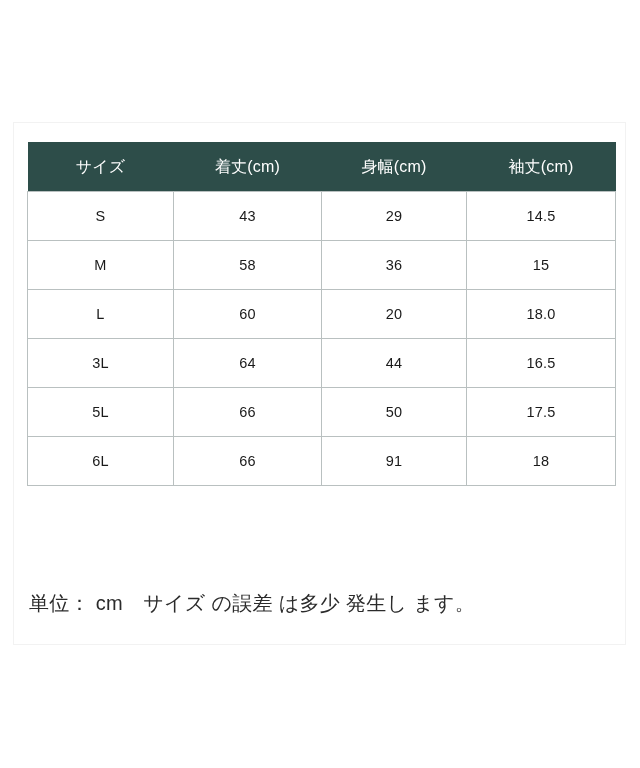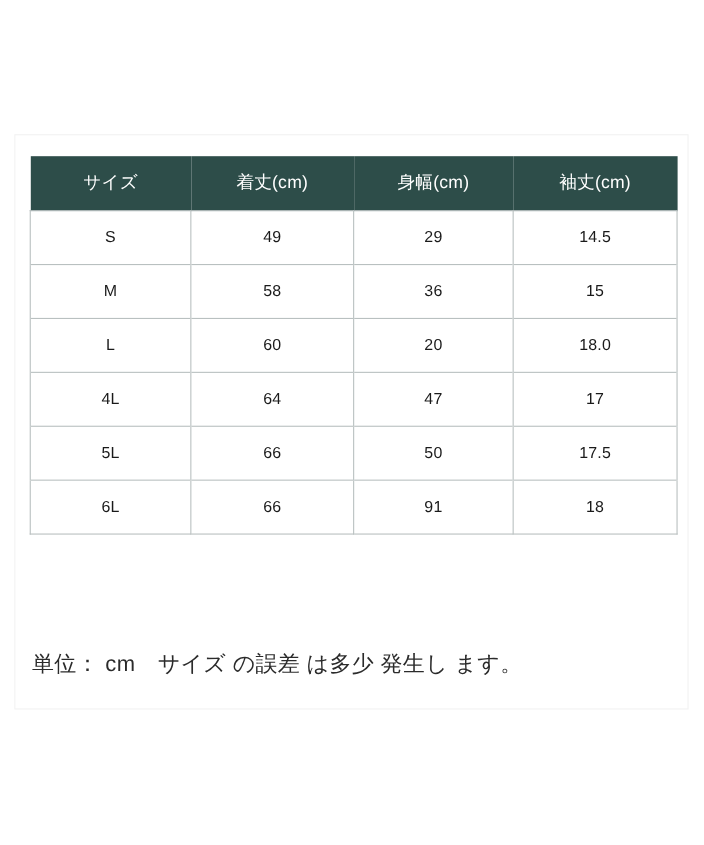--- a/index.html
+++ b/index.html
@@ -112,41 +112,41 @@
         <tr>
           <th>サイズ</th>
           <th>着丈(cm)</th>
           <th>身幅(cm)</th>
           <th>袖丈(cm)</th>
         </tr>
       </thead>
       <tbody>
         <tr>
           <td>S</td>
-          <td>49</td>
+          <td>43</td>
           <td>29</td>
           <td>14.5</td>
         </tr>
         <tr>
           <td>M</td>
           <td>58</td>
           <td>36</td>
           <td>15</td>
         </tr>
         <tr>
           <td>L</td>
           <td>60</td>
           <td>20</td>
           <td>18.0</td>
         </tr>
         <tr>
-          <td>4L</td>
+          <td>3L</td>
           <td>64</td>
-          <td>47</td>
-          <td>17</td>
+          <td>44</td>
+          <td>16.5</td>
         </tr>
         <tr>
           <td>5L</td>
           <td>66</td>
           <td>50</td>
           <td>17.5</td>
         </tr>
         <tr>
           <td>6L</td>
           <td>66</td>

